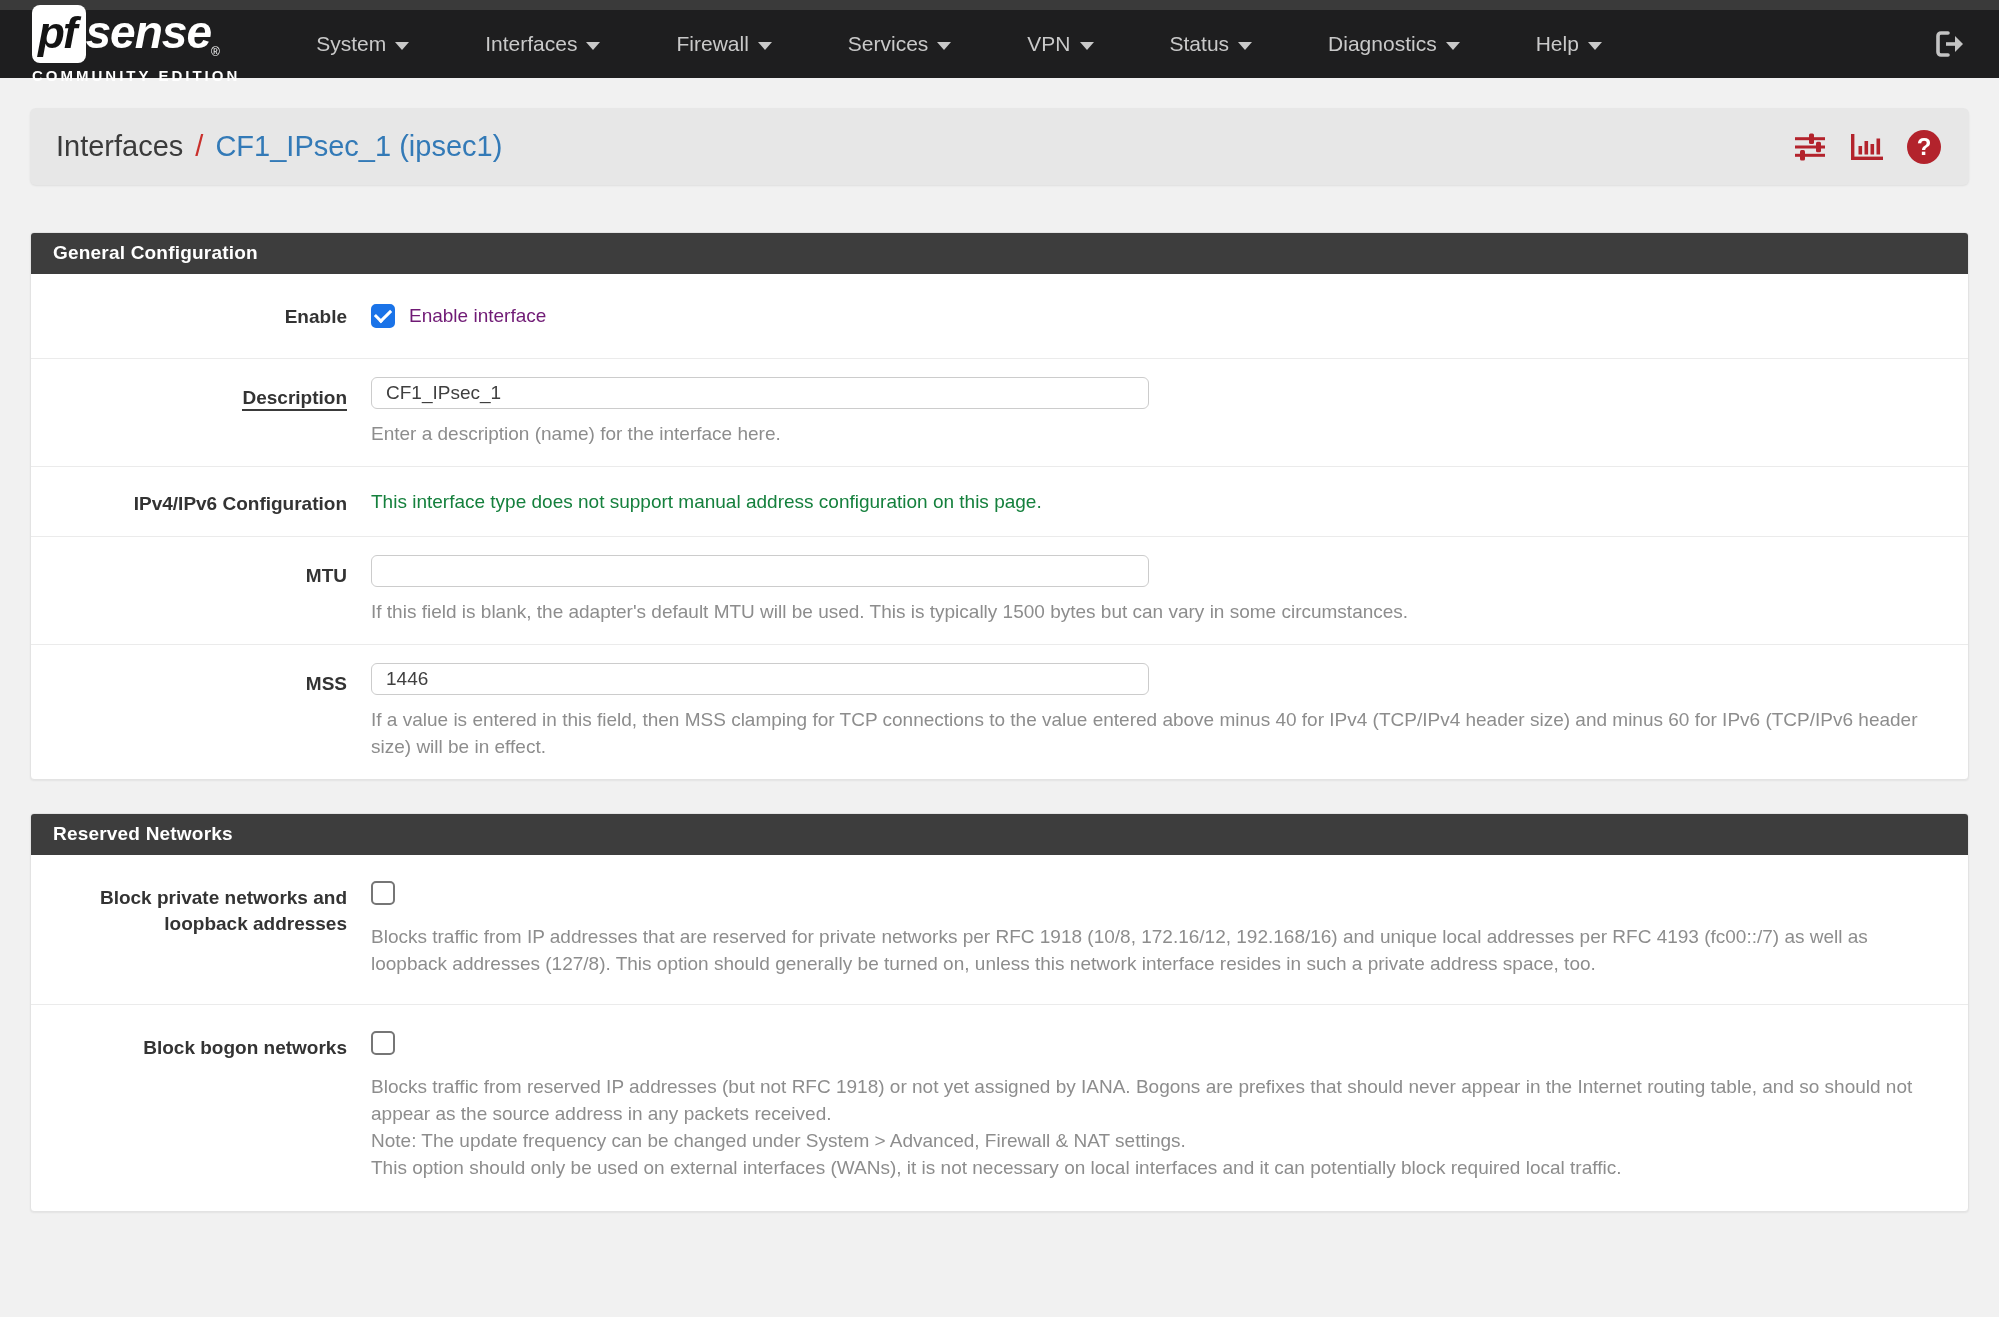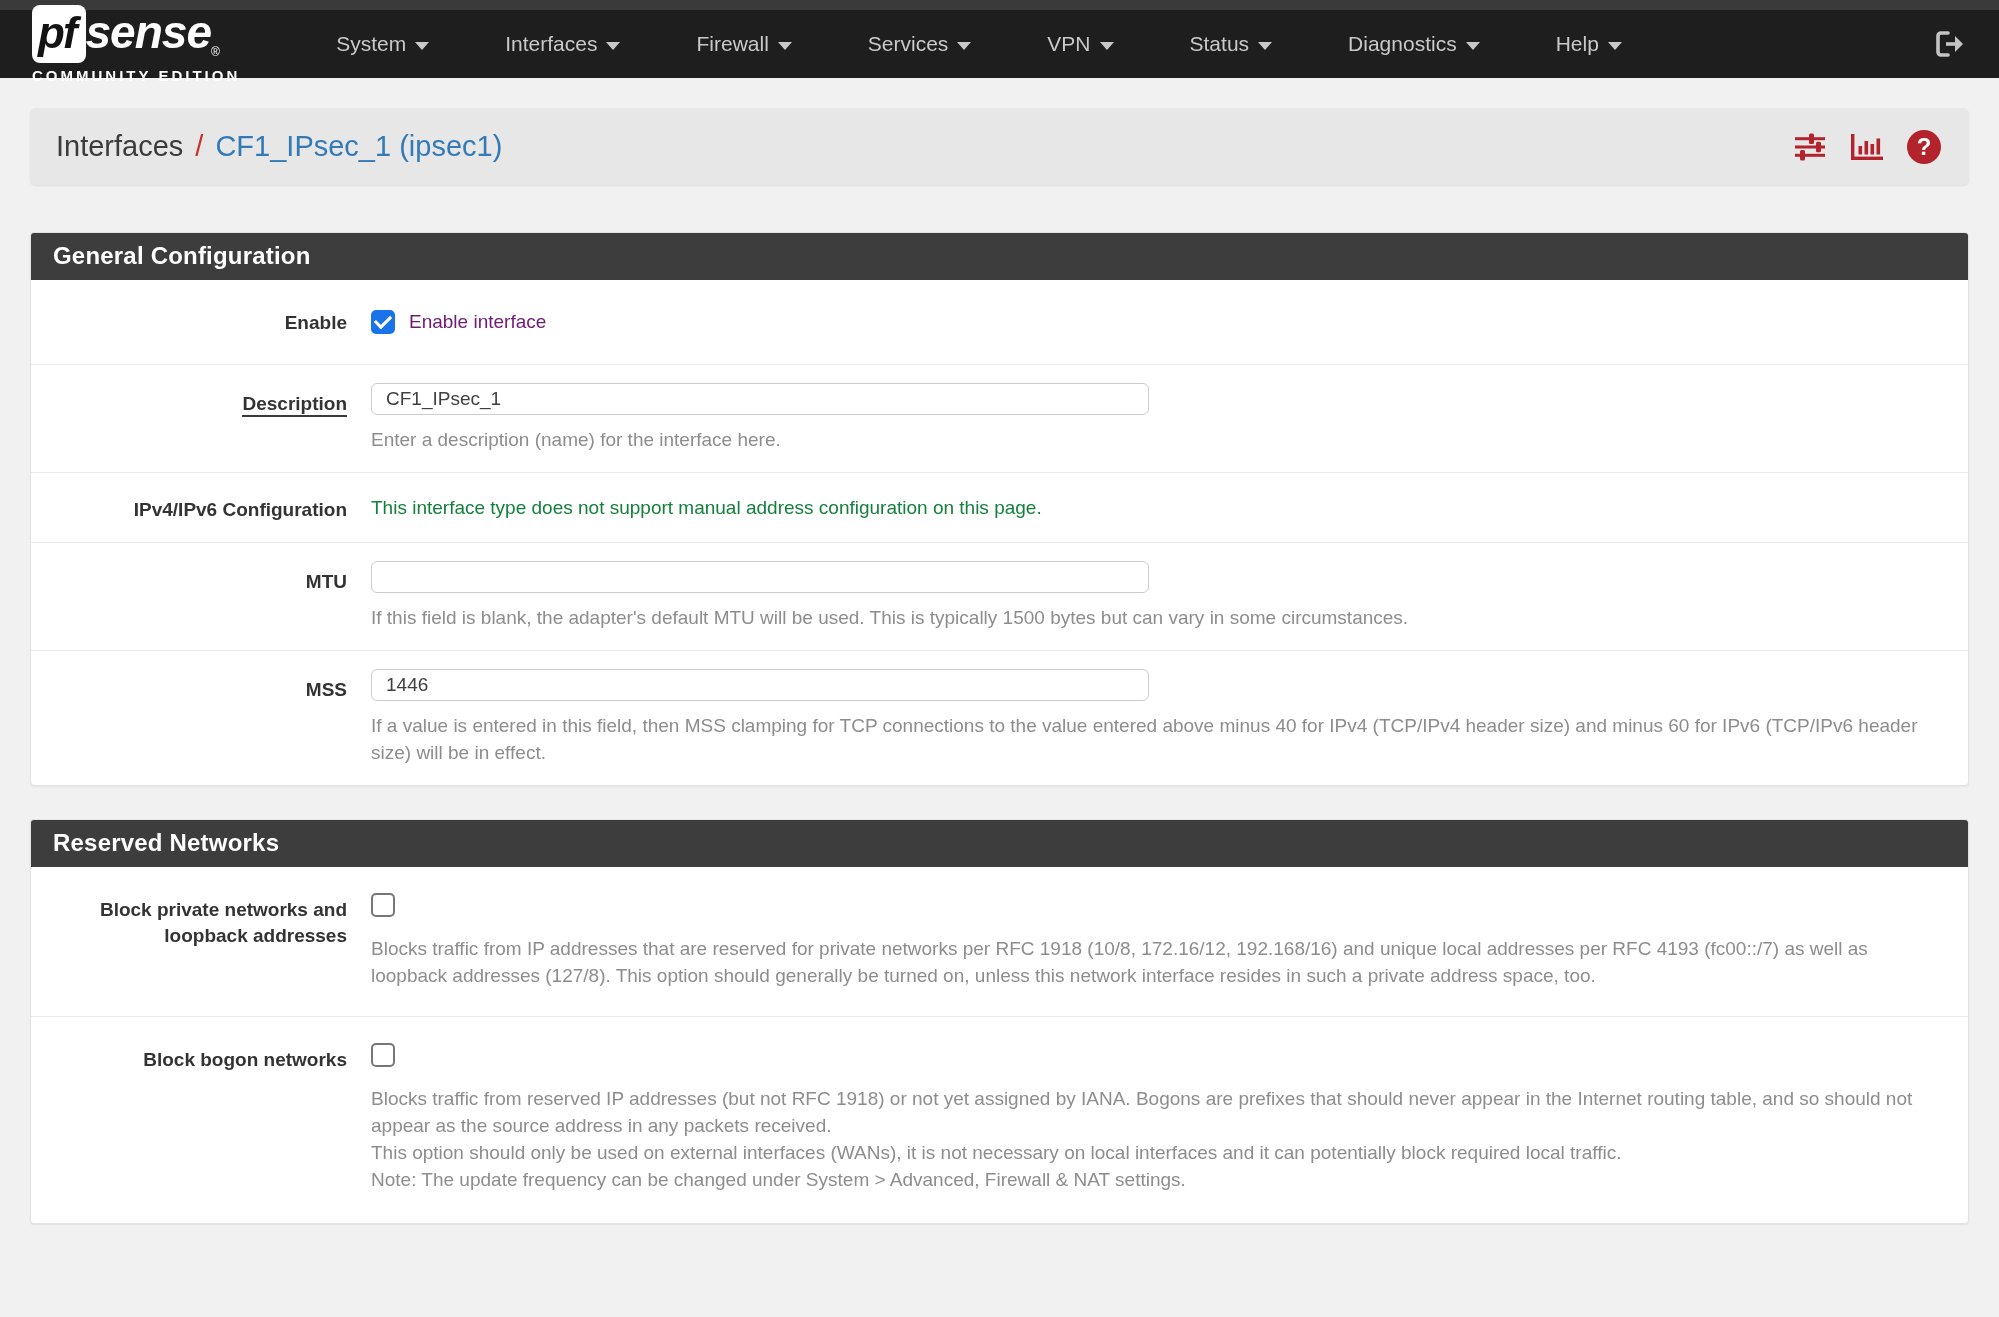--- a/index.html
+++ b/index.html
@@ -28,21 +28,21 @@
   }
   .sense-text {
     color:#fff; font-weight:bold; font-style:italic;
     font-size:46px; line-height:1; margin-top:4px; letter-spacing:-1px;
   }
   .reg-mark { color:#fff; font-size:12px; margin-top:40px; font-style:normal; }
   .edition {
     color:#fff; font-size:15px; font-weight:bold;
     letter-spacing:3px; margin-top:4px;
   }
-  .nav-items { display:flex; align-items:center; gap:76px; margin-left:96px; flex:1; }
+  .nav-items { display:flex; align-items:center; gap:76px; margin-left:76px; flex:1; }
   .nav-item {
     color:#c9c9c9; font-size:21px; cursor:pointer;
     display:flex; align-items:center; gap:9px; white-space:nowrap;
   }
   .caret {
     width:0; height:0; border-left:7px solid transparent;
     border-right:7px solid transparent; border-top:8px solid #c9c9c9;
     display:inline-block; margin-top:3px;
   }
   .logout { margin-left:auto; cursor:pointer; display:flex; align-items:center; }
@@ -68,21 +68,21 @@
     margin:47px 30px 0 30px;
     background:#fff;
     border:1px solid #e3e3e3;
     border-radius:4px;
     box-shadow:0 1px 2px rgba(0,0,0,0.06);
     overflow:hidden;
   }
   .panel + .panel { margin-top:33px; }
   .panel-heading {
     background:#3d3d3d; color:#fff;
-    font-size:24px; font-weight:bold;
+    font-size:19px; font-weight:bold;
     padding:9px 22px; line-height:1.2;
     letter-spacing:0.2px;
   }
   .form-row {
     display:flex;
     border-bottom:1px solid #ebebeb;
     padding:18px 24px 18px 0;
   }
   .form-row:last-child { border-bottom:none; }
   .col-label {
@@ -280,17 +280,17 @@
       <span class="checkbox"></span>
       <div class="help-text" style="margin-top:14px;">Blocks traffic from IP addresses that are reserved for private networks per RFC 1918 (10/8, 172.16/12, 192.168/16) and unique local addresses per RFC 4193 (fc00::/7) as well as loopback addresses (127/8). This option should generally be turned on, unless this network interface resides in such a private address space, too.</div>
     </div>
   </div>
 
   <div class="form-row row-bogon" style="padding-top:26px; padding-bottom:30px;justify-content:flex-end;">
     <div class="col-label">Block bogon networks</div>
     <div class="col-control">
       <span class="checkbox"></span>
       <div class="help-text help-block" style="margin-top:14px;">Blocks traffic from reserved IP addresses (but not RFC 1918) or not yet assigned by IANA. Bogons are prefixes that should never appear in the Internet routing table, and so should not appear as the source address in any packets received.</div>
+      <div class="help-text help-block" style="margin-top:0;">Note: The update frequency can be changed under System &gt; Advanced, Firewall &amp; NAT settings.</div>
       <div class="help-text help-block" style="margin-top:0;">This option should only be used on external interfaces (WANs), it is not necessary on local interfaces and it can potentially block required local traffic.</div>
-      <div class="help-text help-block" style="margin-top:0;">Note: The update frequency can be changed under System &gt; Advanced, Firewall &amp; NAT settings.</div>
     </div>
   </div>
 </div>
 
 </body></html>

